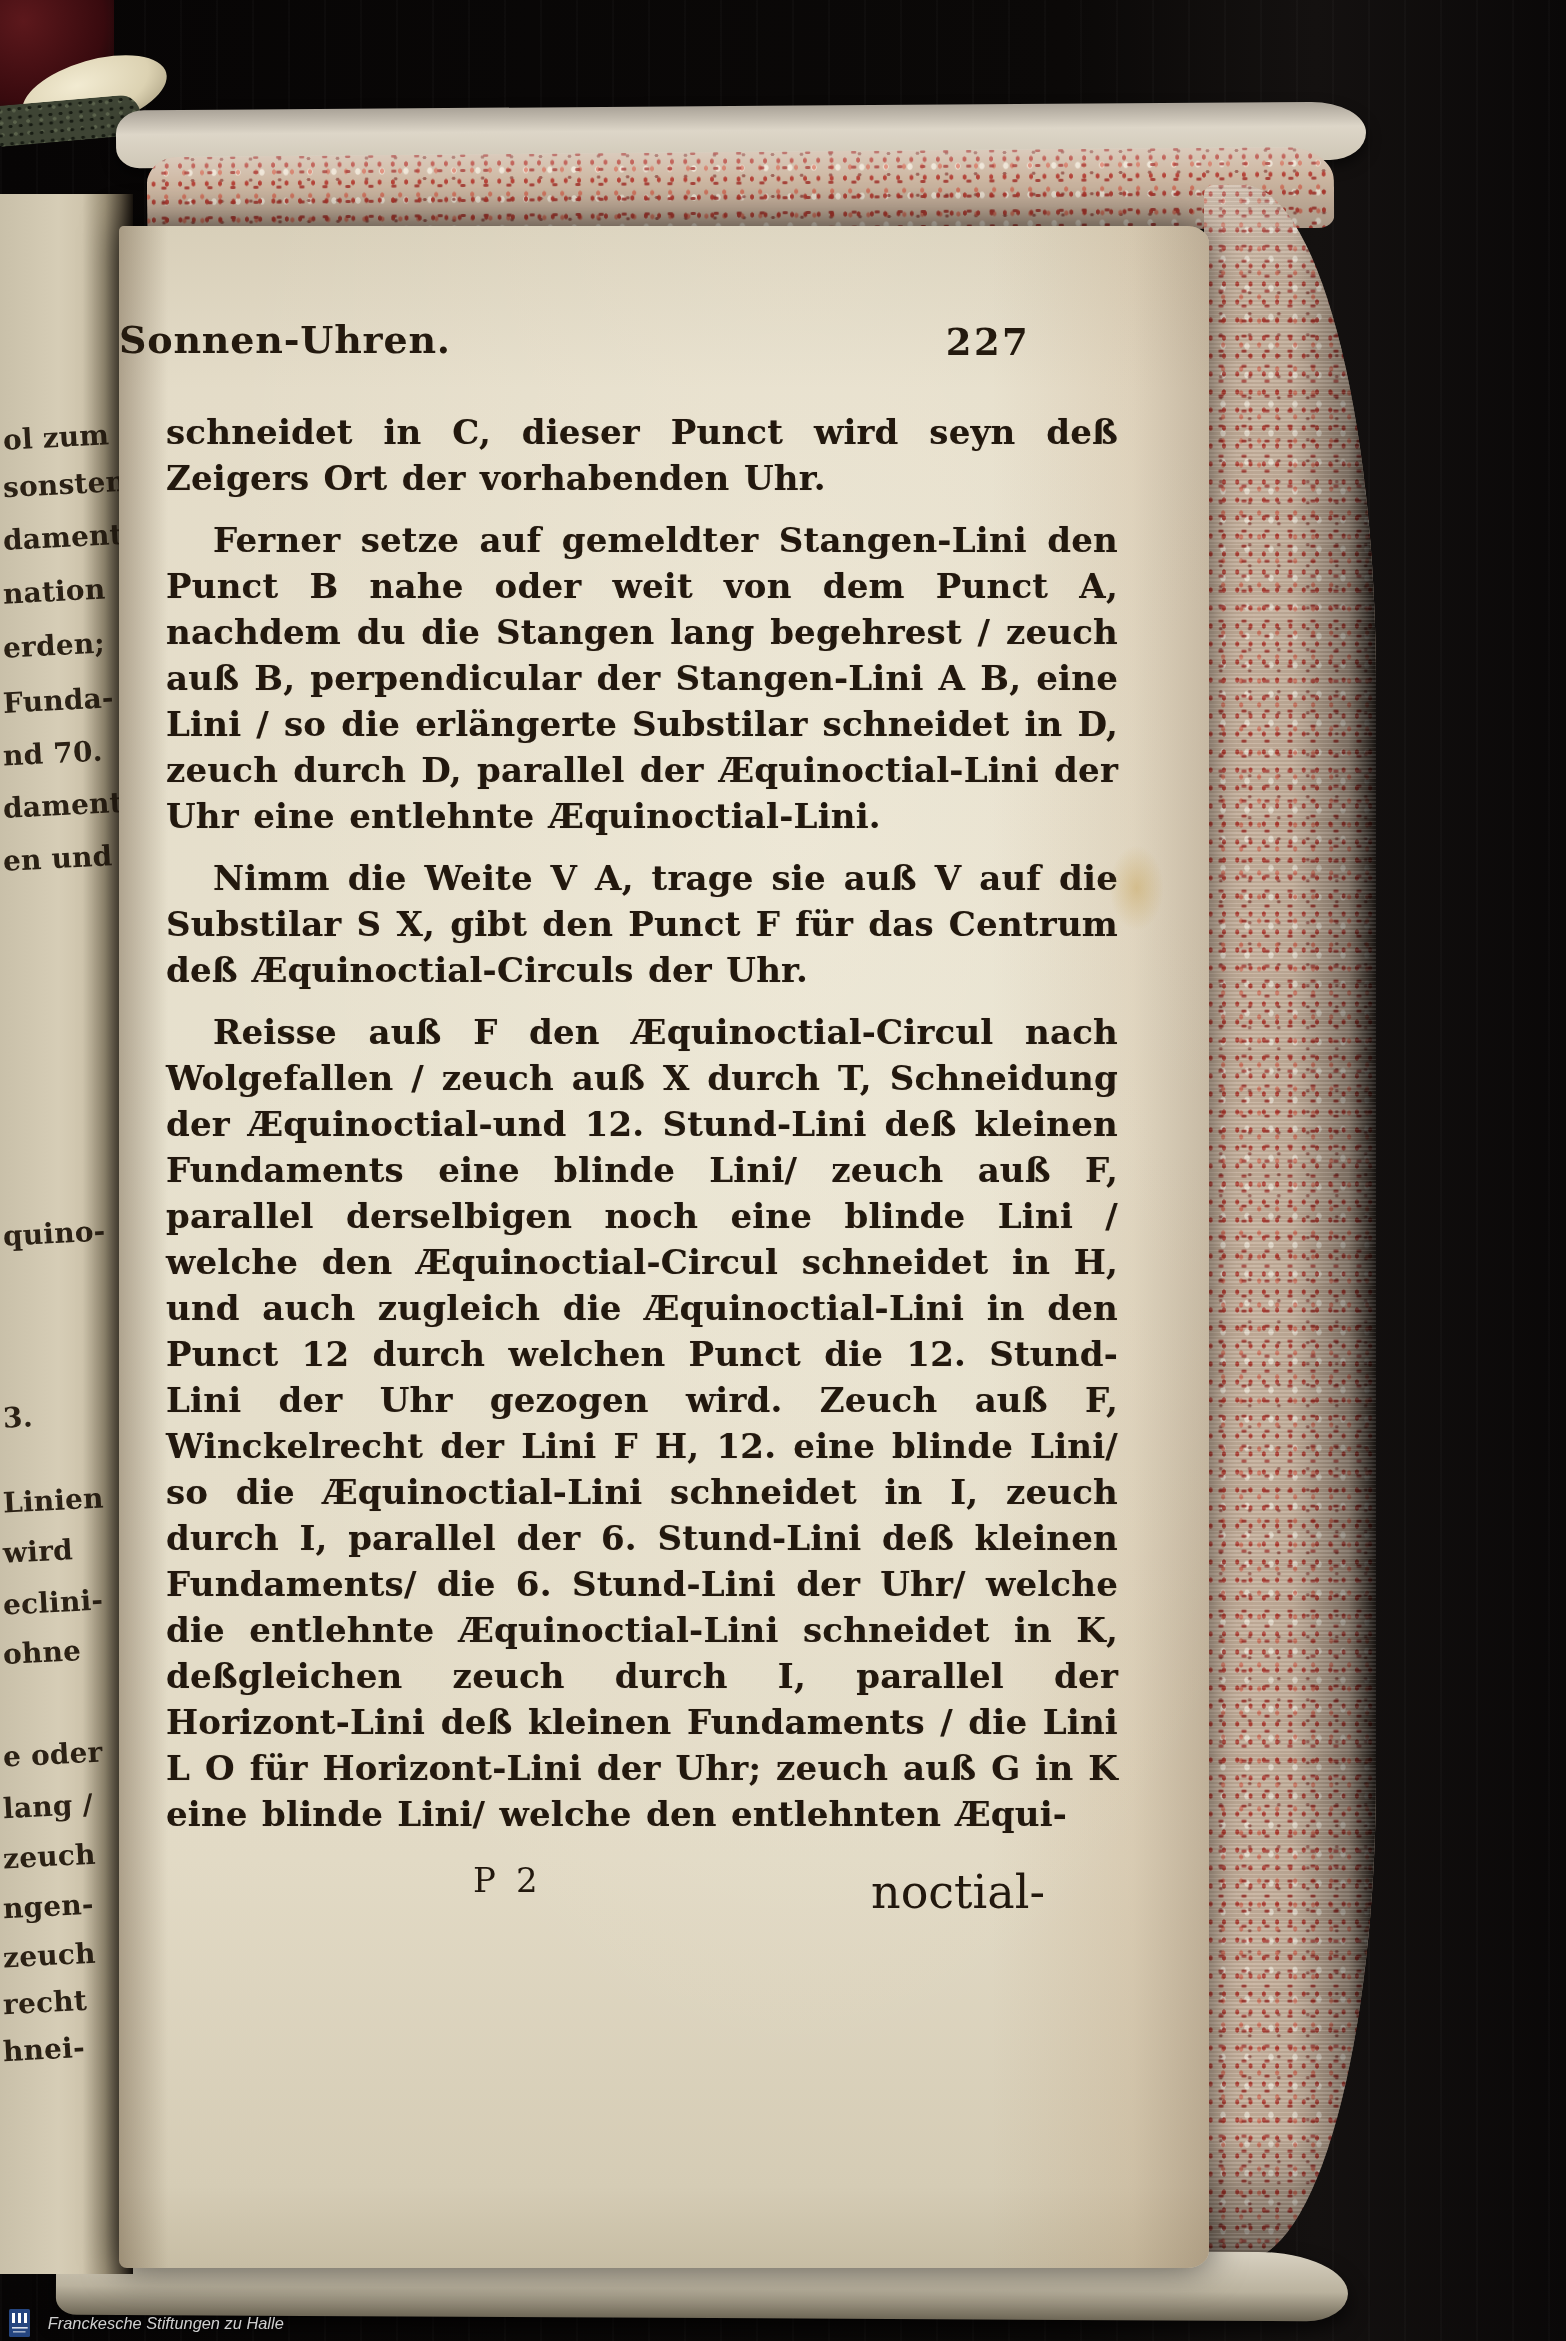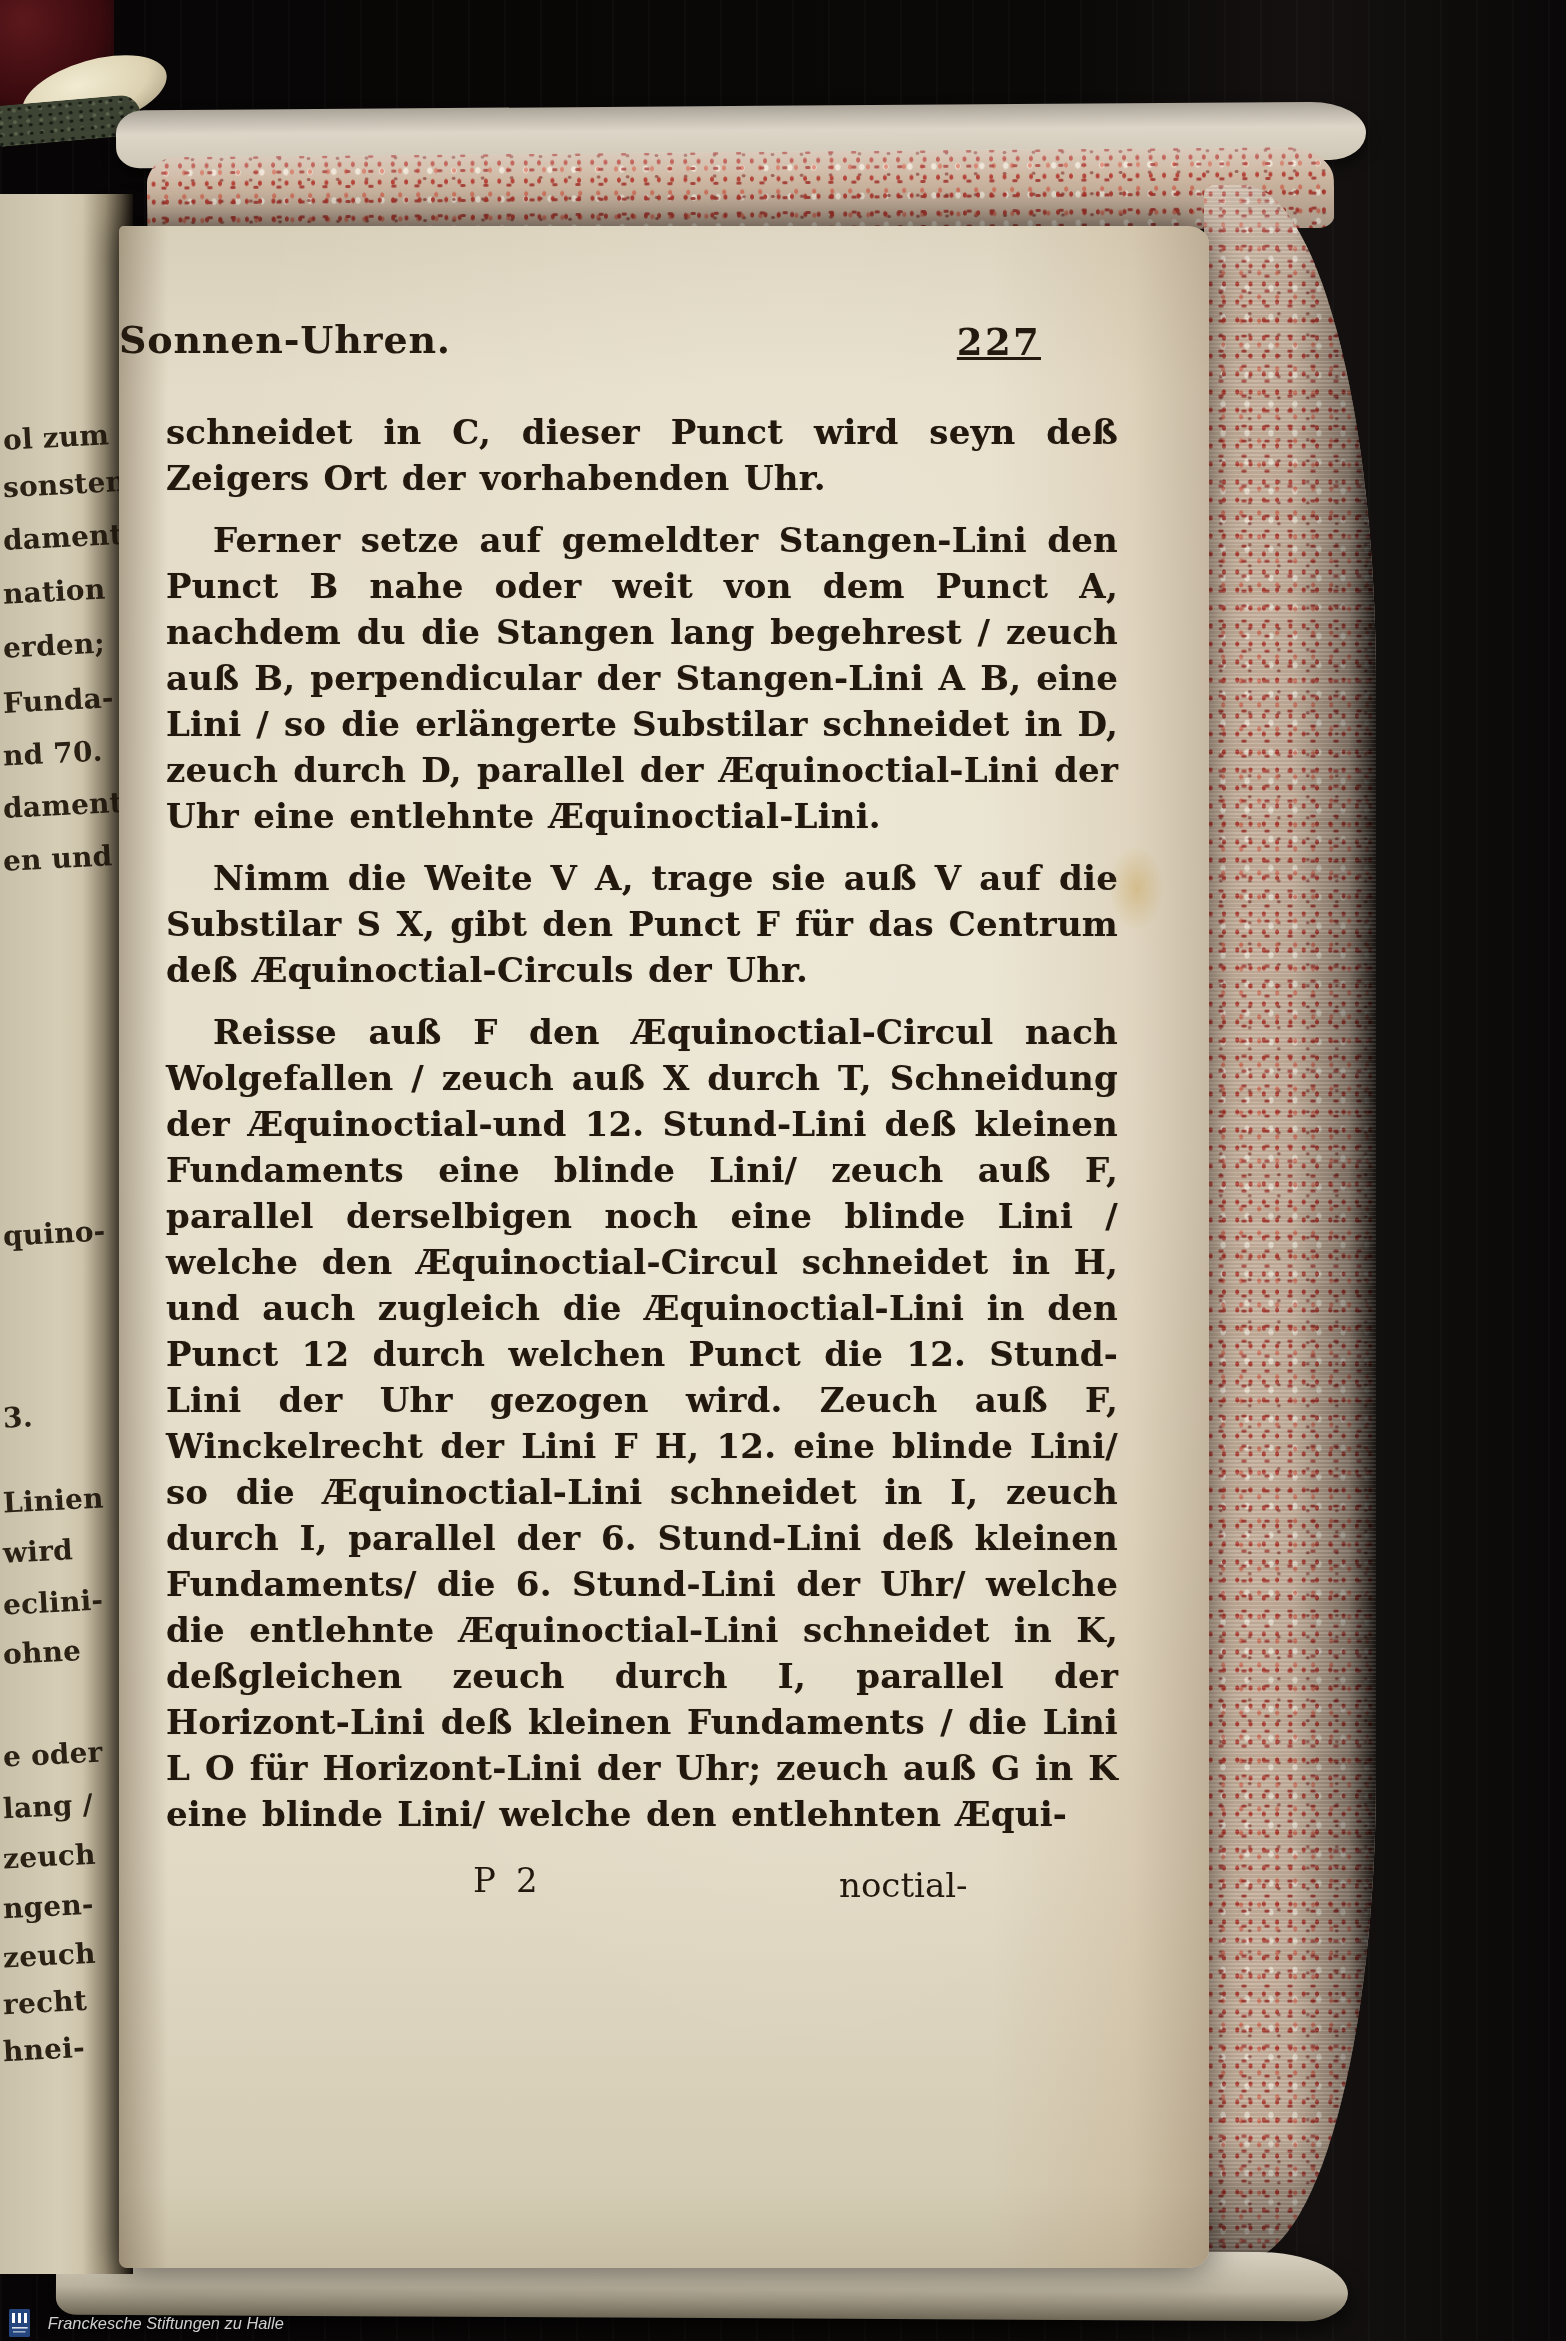--- a/index.html
+++ b/index.html
@@ -66,31 +66,31 @@
       radial-gradient(ellipse at 62% 28%, rgba(255,252,240,.28), rgba(255,252,240,0) 62%),
       linear-gradient(90deg, rgba(86,66,42,.38) 0, rgba(86,66,42,0) 4.5%, rgba(0,0,0,0) 80%, rgba(165,125,82,.16) 93%, rgba(118,88,58,.32) 100%),
       linear-gradient(180deg,#d8cfb9 0%,#e4dcc8 8%,#e7e1ce 45%,#e2dac5 80%,#d5ccb5 96%,#c7bda4 100%);
     box-shadow:0 0 36px rgba(0,0,0,.6);}
   .stain{position:absolute;right:45px;top:619px;width:55px;height:86px;
     background:radial-gradient(ellipse, rgba(193,152,62,.38), rgba(193,152,62,0) 70%);}
 
   .page-header{position:relative;height:74px;margin-top:91px;}
   .running-title{position:absolute;left:0;right:235px;text-align:left;
     font-size:38px;font-weight:700;color:#241a0f;letter-spacing:0.8px;}
-  .page-number{position:absolute;right:168px;top:3.1px;font-size:37px;font-weight:700;color:#241a0f;letter-spacing:2.3px;text-decoration:underline;}
+  .page-number{position:absolute;right:179px;top:3.1px;font-size:37px;font-weight:700;color:#241a0f;letter-spacing:2.3px;}
 
   .page-body{padding:1.6px 75px 0 31px;font-size:34px;line-height:46px;font-weight:700;
     color:#22180e;text-align:justify;letter-spacing:0.2px;word-spacing:2.3px;
     text-shadow:0 0 0.8px rgba(40,24,8,.35);}
   .page-body p{margin:16px;}
   .page-body p + p{text-indent:47px;}
 
   .page-footer{position:relative;height:63px;margin-top:19px;font-weight:400;color:#22180e;}
   .signature{position:absolute;left:354px;top:4.7px;font-size:34px;letter-spacing:4.7px;}
-  .catchword{position:absolute;left:720px;top:9.4px;font-size:34px;}
+  .catchword{position:absolute;left:752px;top:9.4px;font-size:46px;}
 
   
   .watermark{position:absolute;left:9.4px;bottom:4.7px;display:flex;align-items:center;gap:18px;font-style:italic;}
   .wm-logo{width:20.4px;height:28px;background-color:#25457f;border-radius:1.6px;
     background-image:
       linear-gradient(#fff,#fff),linear-gradient(#fff,#fff),linear-gradient(#fff,#fff),
       linear-gradient(rgba(255,255,255,.85),rgba(255,255,255,.85)),
       linear-gradient(rgba(255,255,255,.55),rgba(255,255,255,.55));
     background-size:3.1px 10.2px,3.1px 10.2px,3.1px 10.2px,15.7px 1.6px,12.5px 1.6px;
     background-position:2.3px 3.9px,8.6px 3.9px,15px 3.9px,2.3px 18px,3.9px 22px;

